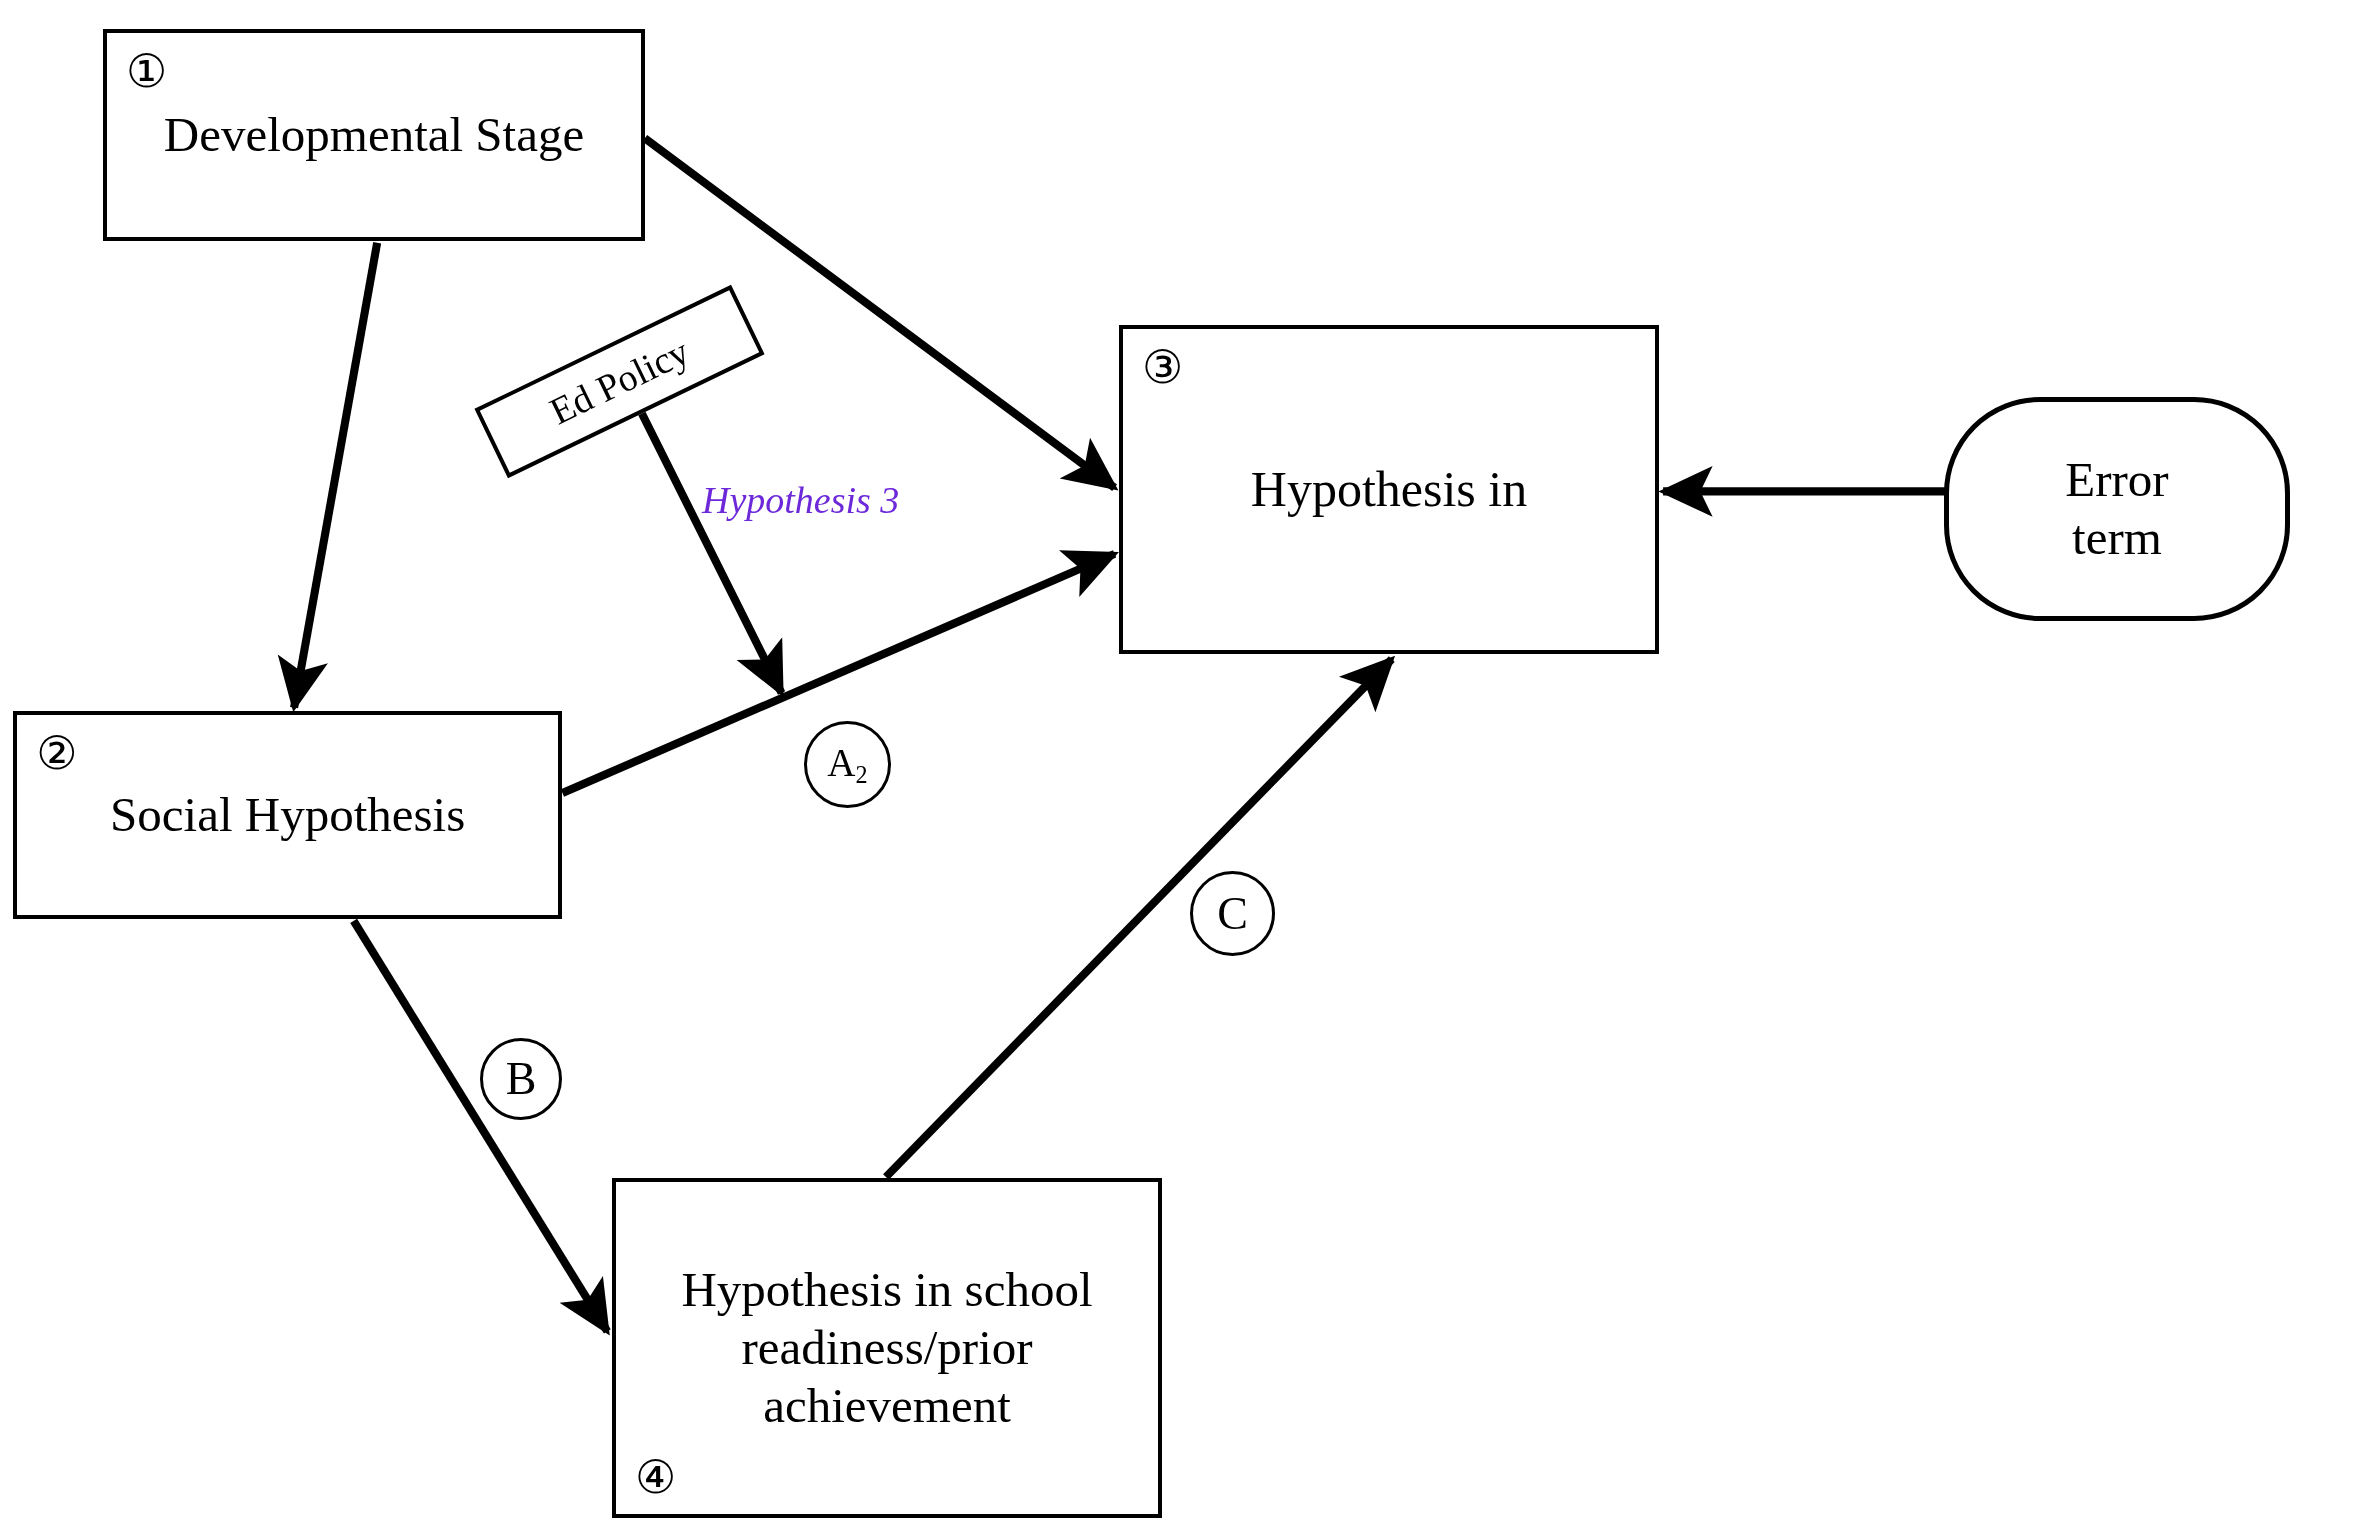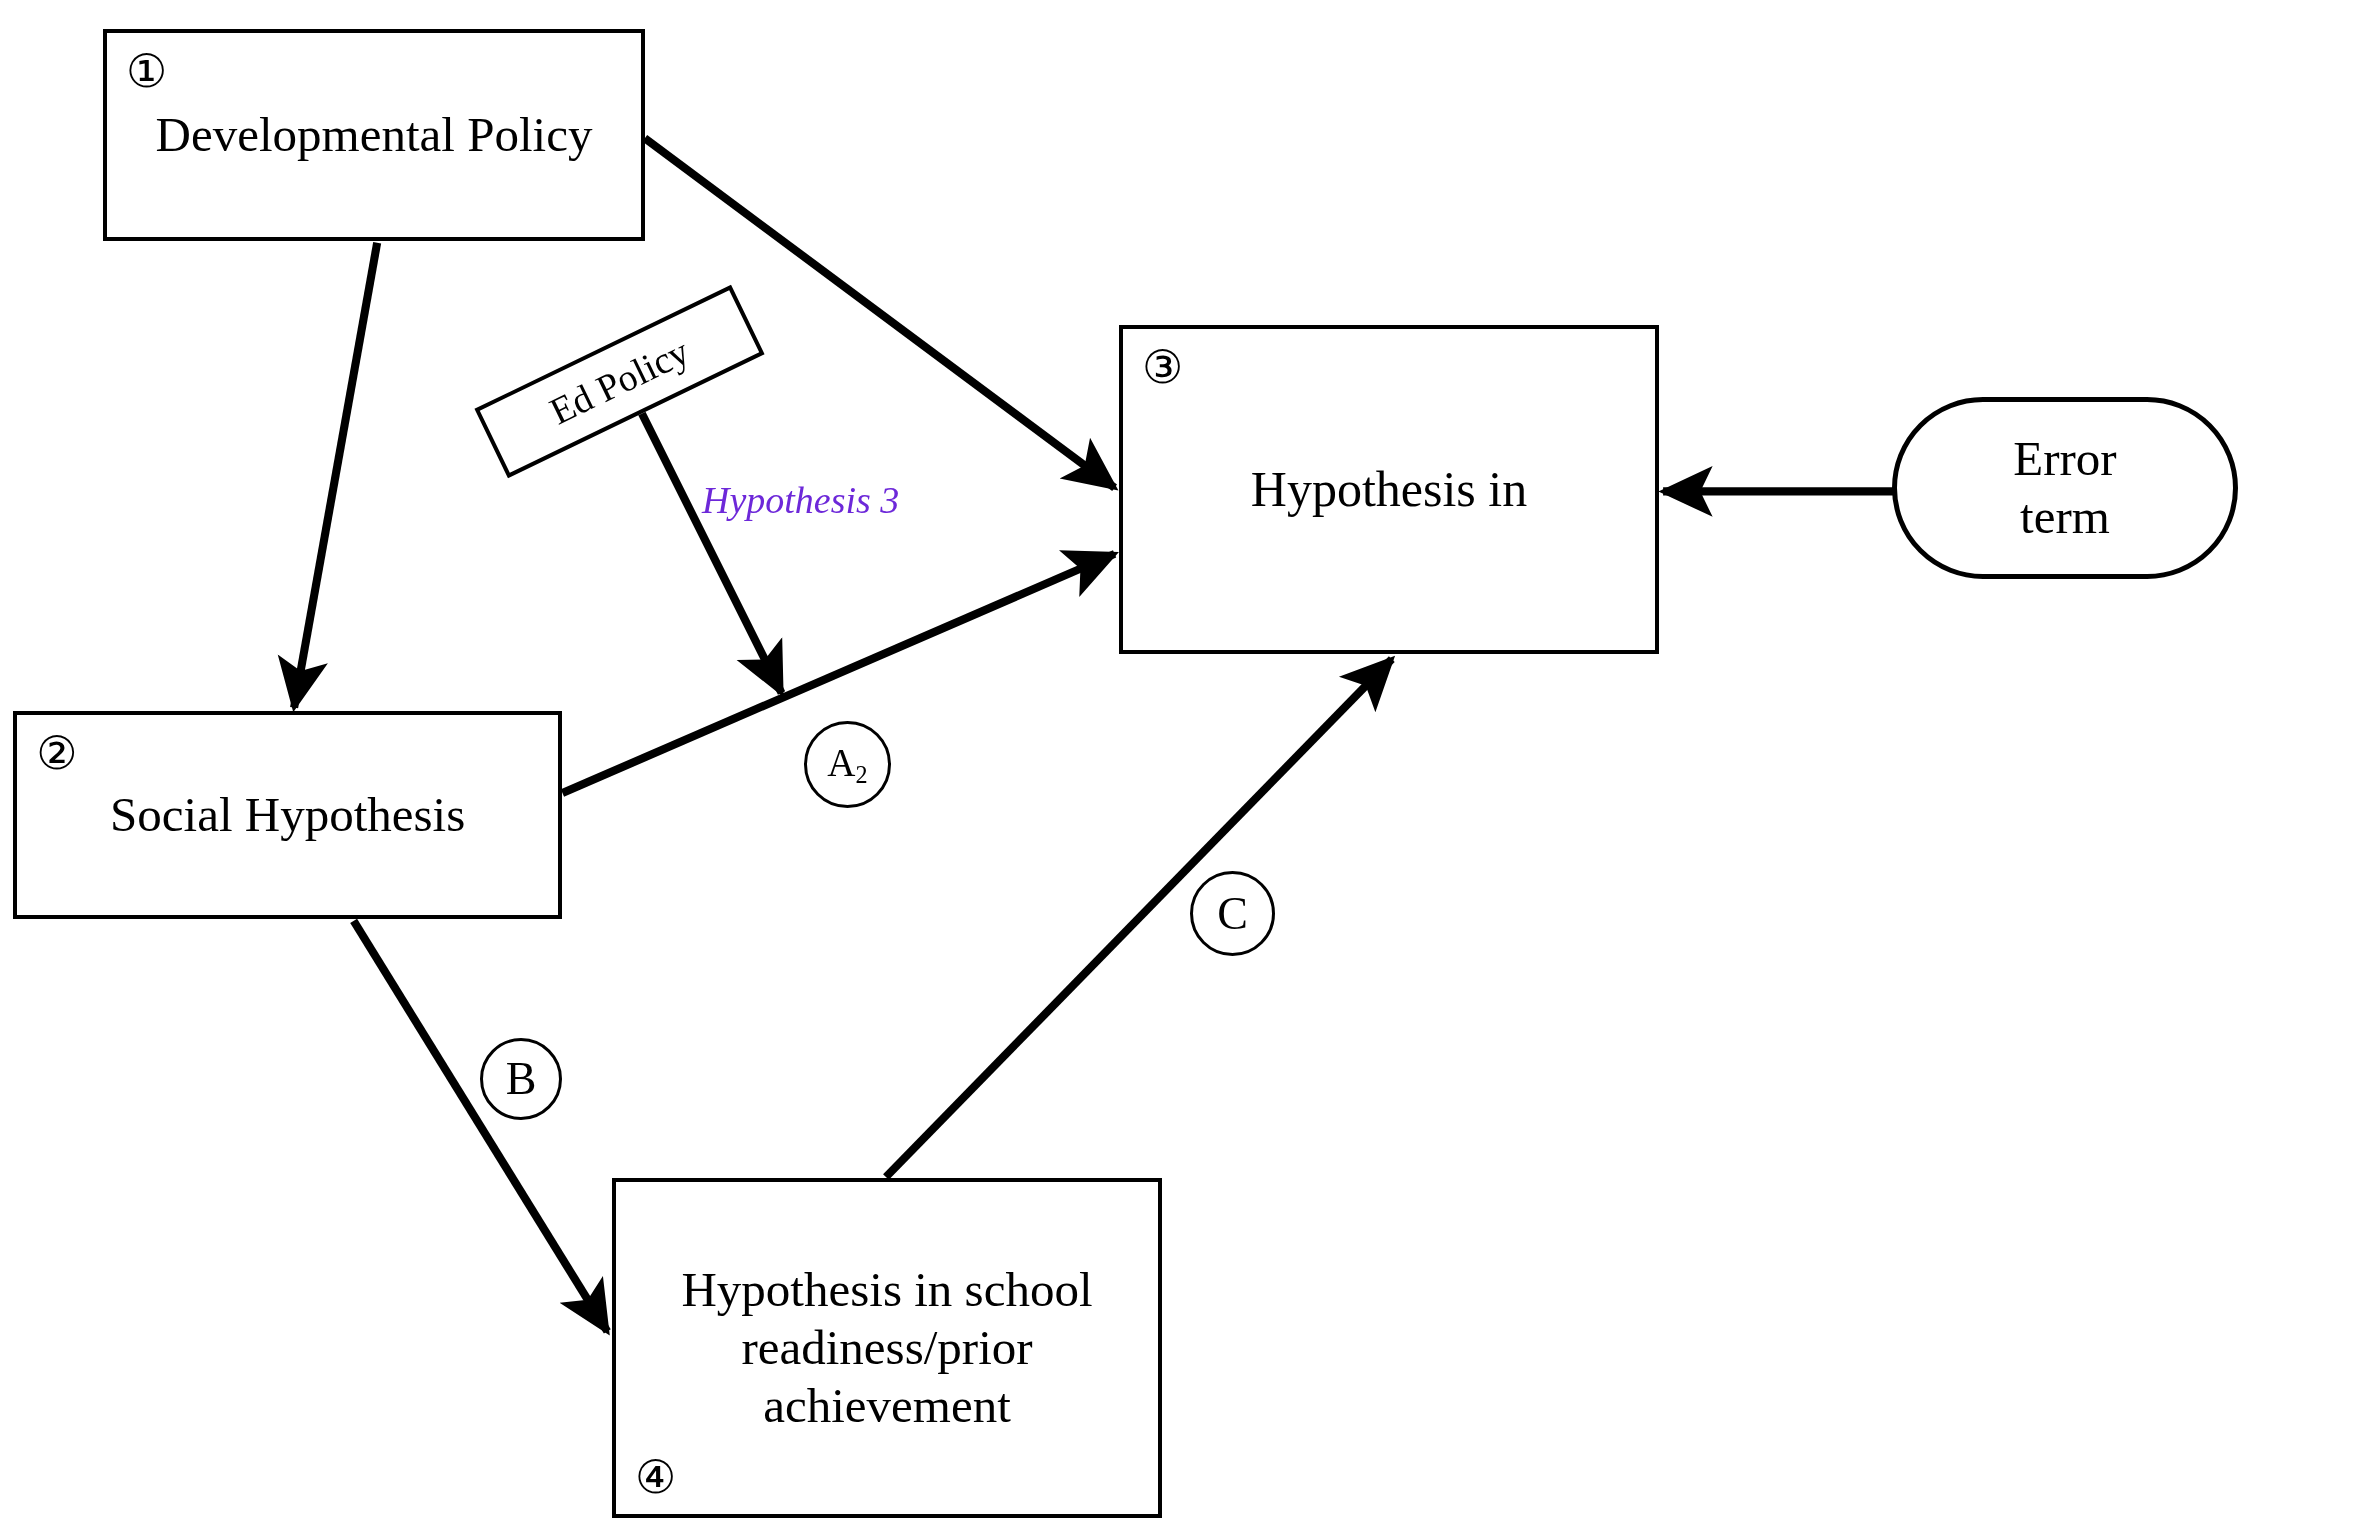--- a/index.html
+++ b/index.html
@@ -67,22 +67,22 @@
     font-size: 50px;
   }
   
   #node-readiness {
     left: 612px; top: 1178px;
     width: 550px; height: 340px;
     font-size: 49px;
   }
   
   #node-error {
-    left: 1892px; top: 397px;
-    width: 346px; height: 182px;
+    left: 1944px; top: 397px;
+    width: 346px; height: 224px;
     border-radius: 96px;
     border-width: 5.1px;
     font-size: 49px;
   }
   
   #node-ed-policy {
     left: 477px; top: 343px;
     width: 285px; height: 77px;
     border-width: 4.4px;
     transform: rotate(-25.8deg);
@@ -140,21 +140,21 @@
 
     <line x1="1205" y1="1600" x2="1893" y2="896" stroke="#000000" stroke-width="11" marker-end="url(#arrowhead)"></line>
 
     <line x1="2730" y1="668" x2="2262" y2="668" stroke="#000000" stroke-width="11" marker-end="url(#arrowhead)"></line>
 
     <line x1="872" y1="560" x2="1063" y2="942" stroke="#000000" stroke-width="11" marker-end="url(#arrowhead)"></line>
   </svg>
 
   <div class="node" id="node-dev-stage">
     <span class="corner-num corner-tl">①</span>
-    <span class="label">Developmental  Policy</span>
+    <span class="label">Developmental  Stage</span>
   </div>
 
   <div class="node" id="node-social-ineq">
     <span class="corner-num corner-tl">②</span>
     <span class="label">Social  Hypothesis</span>
   </div>
 
   <div class="node" id="node-otl">
     <span class="corner-num corner-tl">③</span>
     <span class="label">

